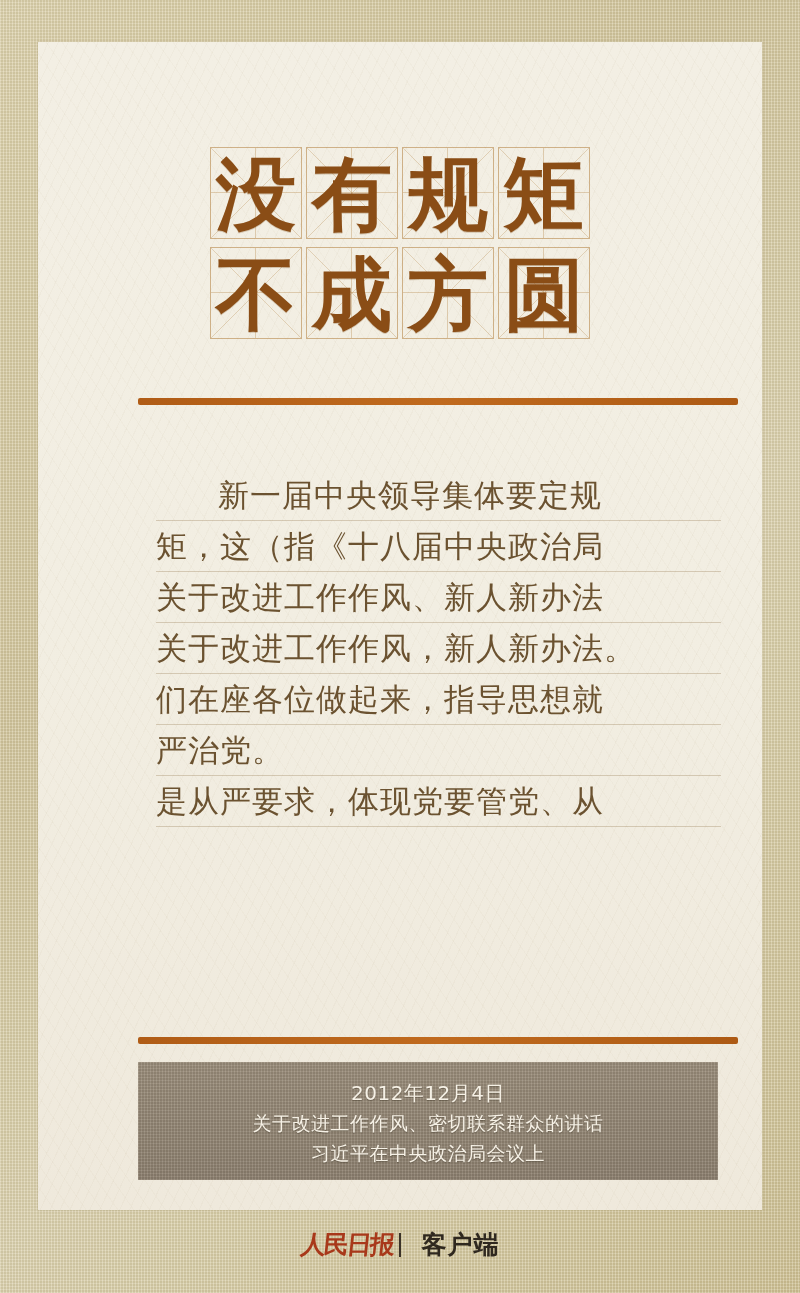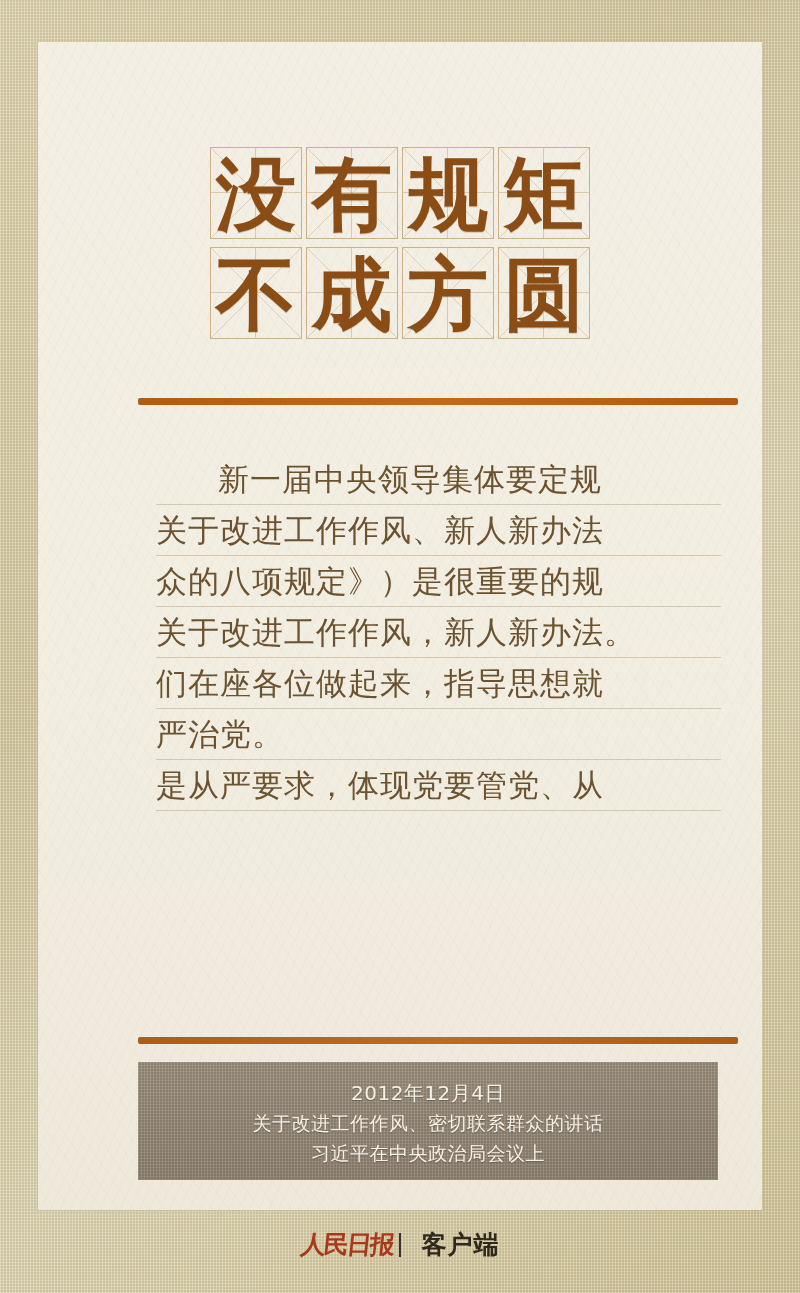--- a/index.html
+++ b/index.html
@@ -104,21 +104,21 @@
     background: linear-gradient(90deg, #b05c16 0%, #c06a1e 50%, #ad5a14 100%);
     border-radius: 2px;
   }
   .rule.top { top: 356px; }
   .rule.bottom { top: 995px; }
 
   
   .quote {
     position: absolute;
     left: 118px;
-    top: 412px;
+    top: 428px;
     width: 565px;
   }
   .qline {
     position: relative;
     height: 50px;
     line-height: 50px;
     font-family: "DejaVu Serif", "Liberation Serif", serif;
     font-size: 31px;
     letter-spacing: 1px;
     color: #6b5230;
@@ -222,22 +222,22 @@
         <div class="glyph-box">
           <span class="glyph">圆</span>
         </div>
       </div>
     </div>
 
     <div class="rule top"></div>
 
     <div class="quote">
       <div class="qline indent">新一届中央领导集体要定规</div>
+      <div class="qline">矩，这（指《十八届中央政治局</div>
       <div class="qline">关于改进工作作风、新人新办法</div>
-      <div class="qline">众的八项规定》）是很重要的规</div>
       <div class="qline">关于改进工作作风，新人新办法。</div>
       <div class="qline">们在座各位做起来，指导思想就</div>
       <div class="qline">严治党。</div>
       <div class="qline">是从严要求，体现党要管党、从</div>
     </div>
 
     <div class="rule bottom"></div>
 
     <div class="source">
       <div class="source-line date">2012年12月4日</div>

